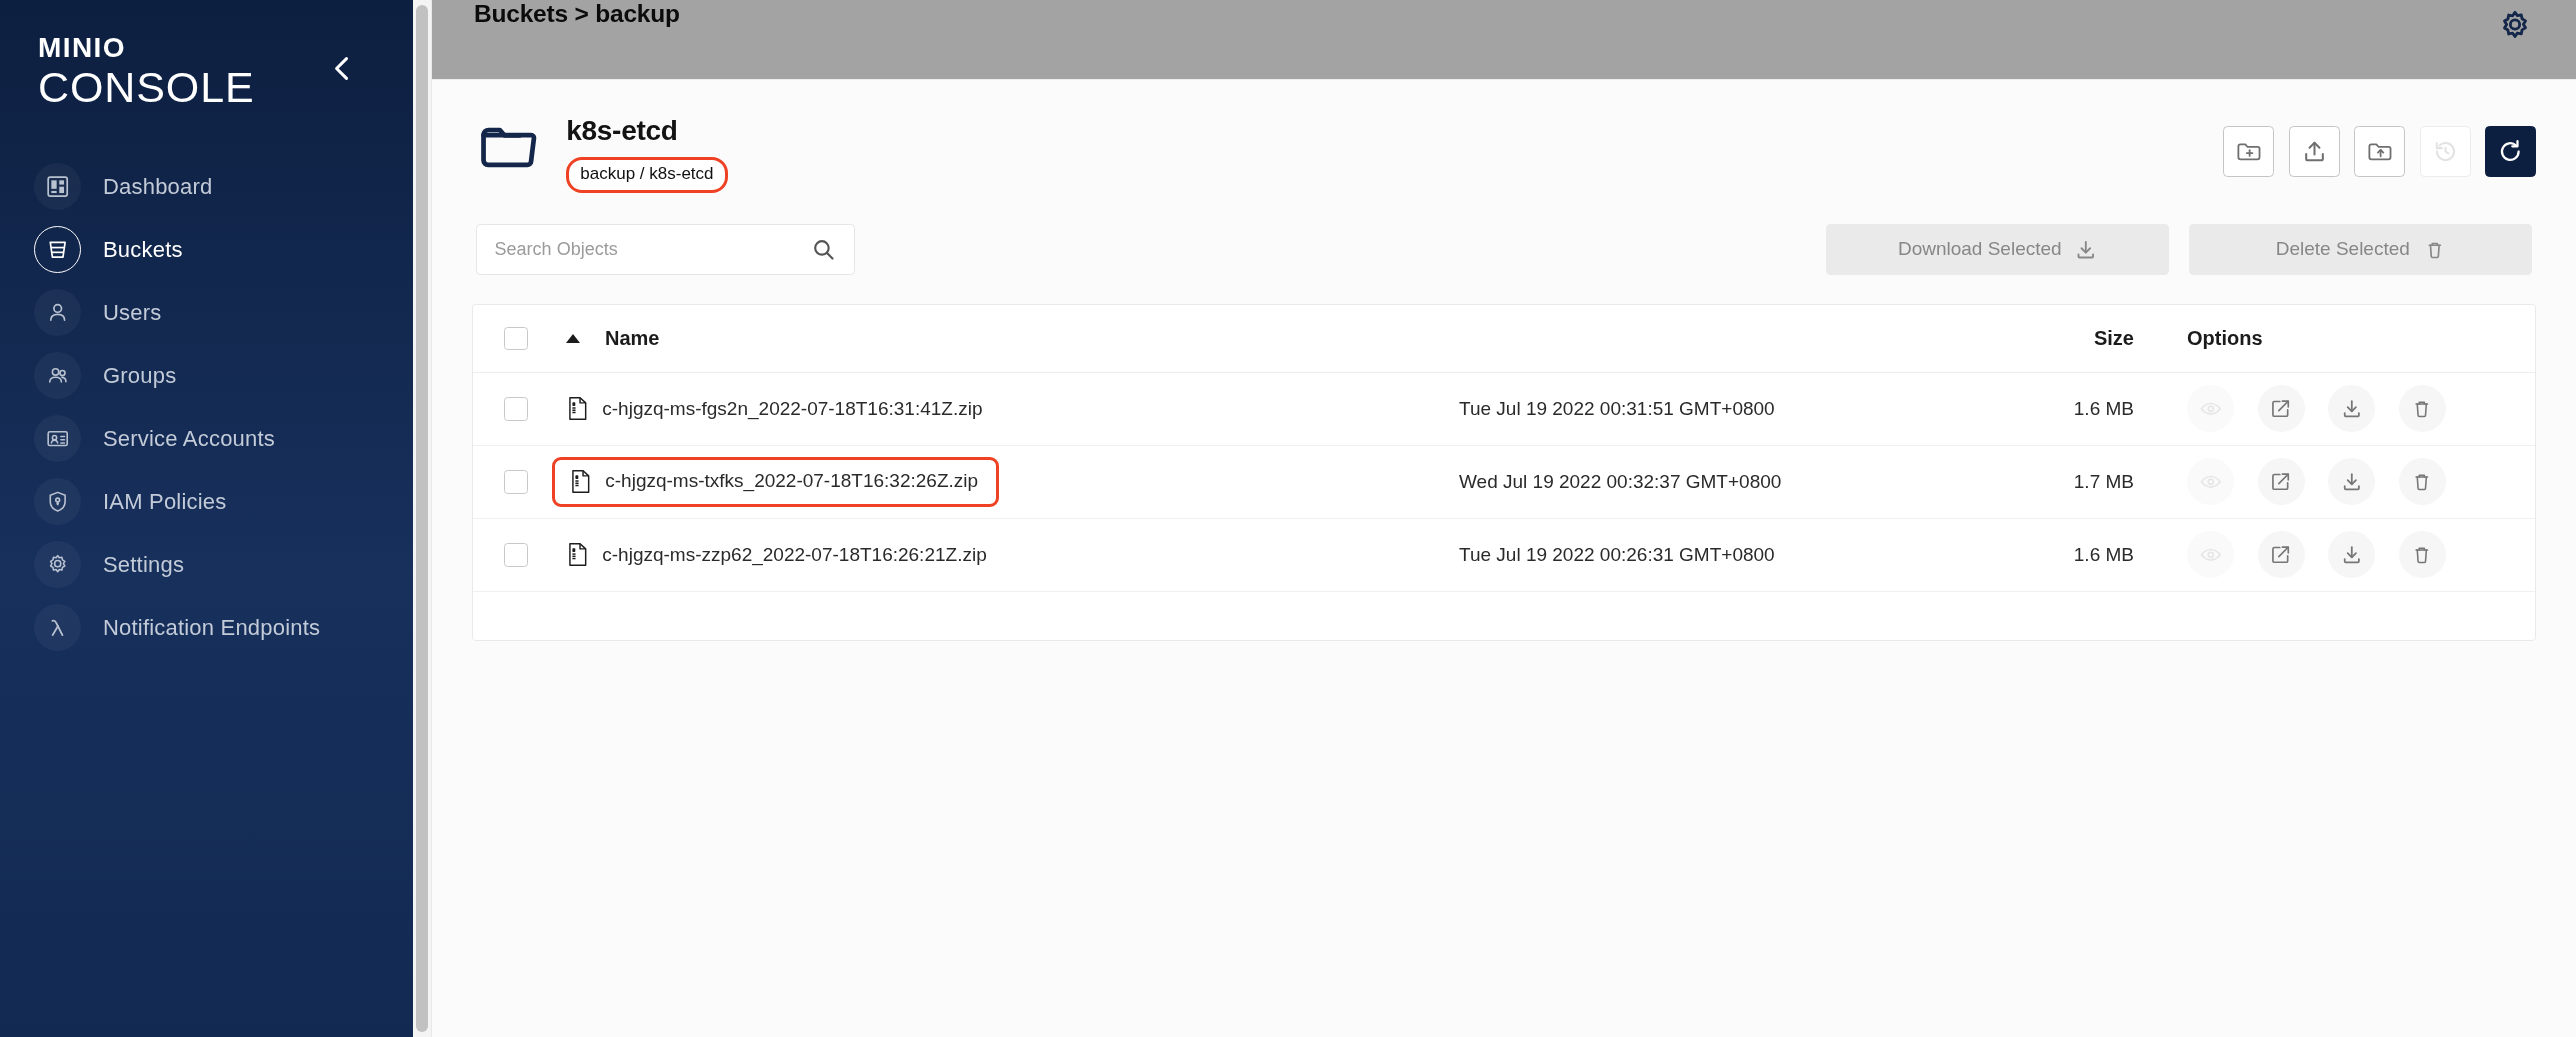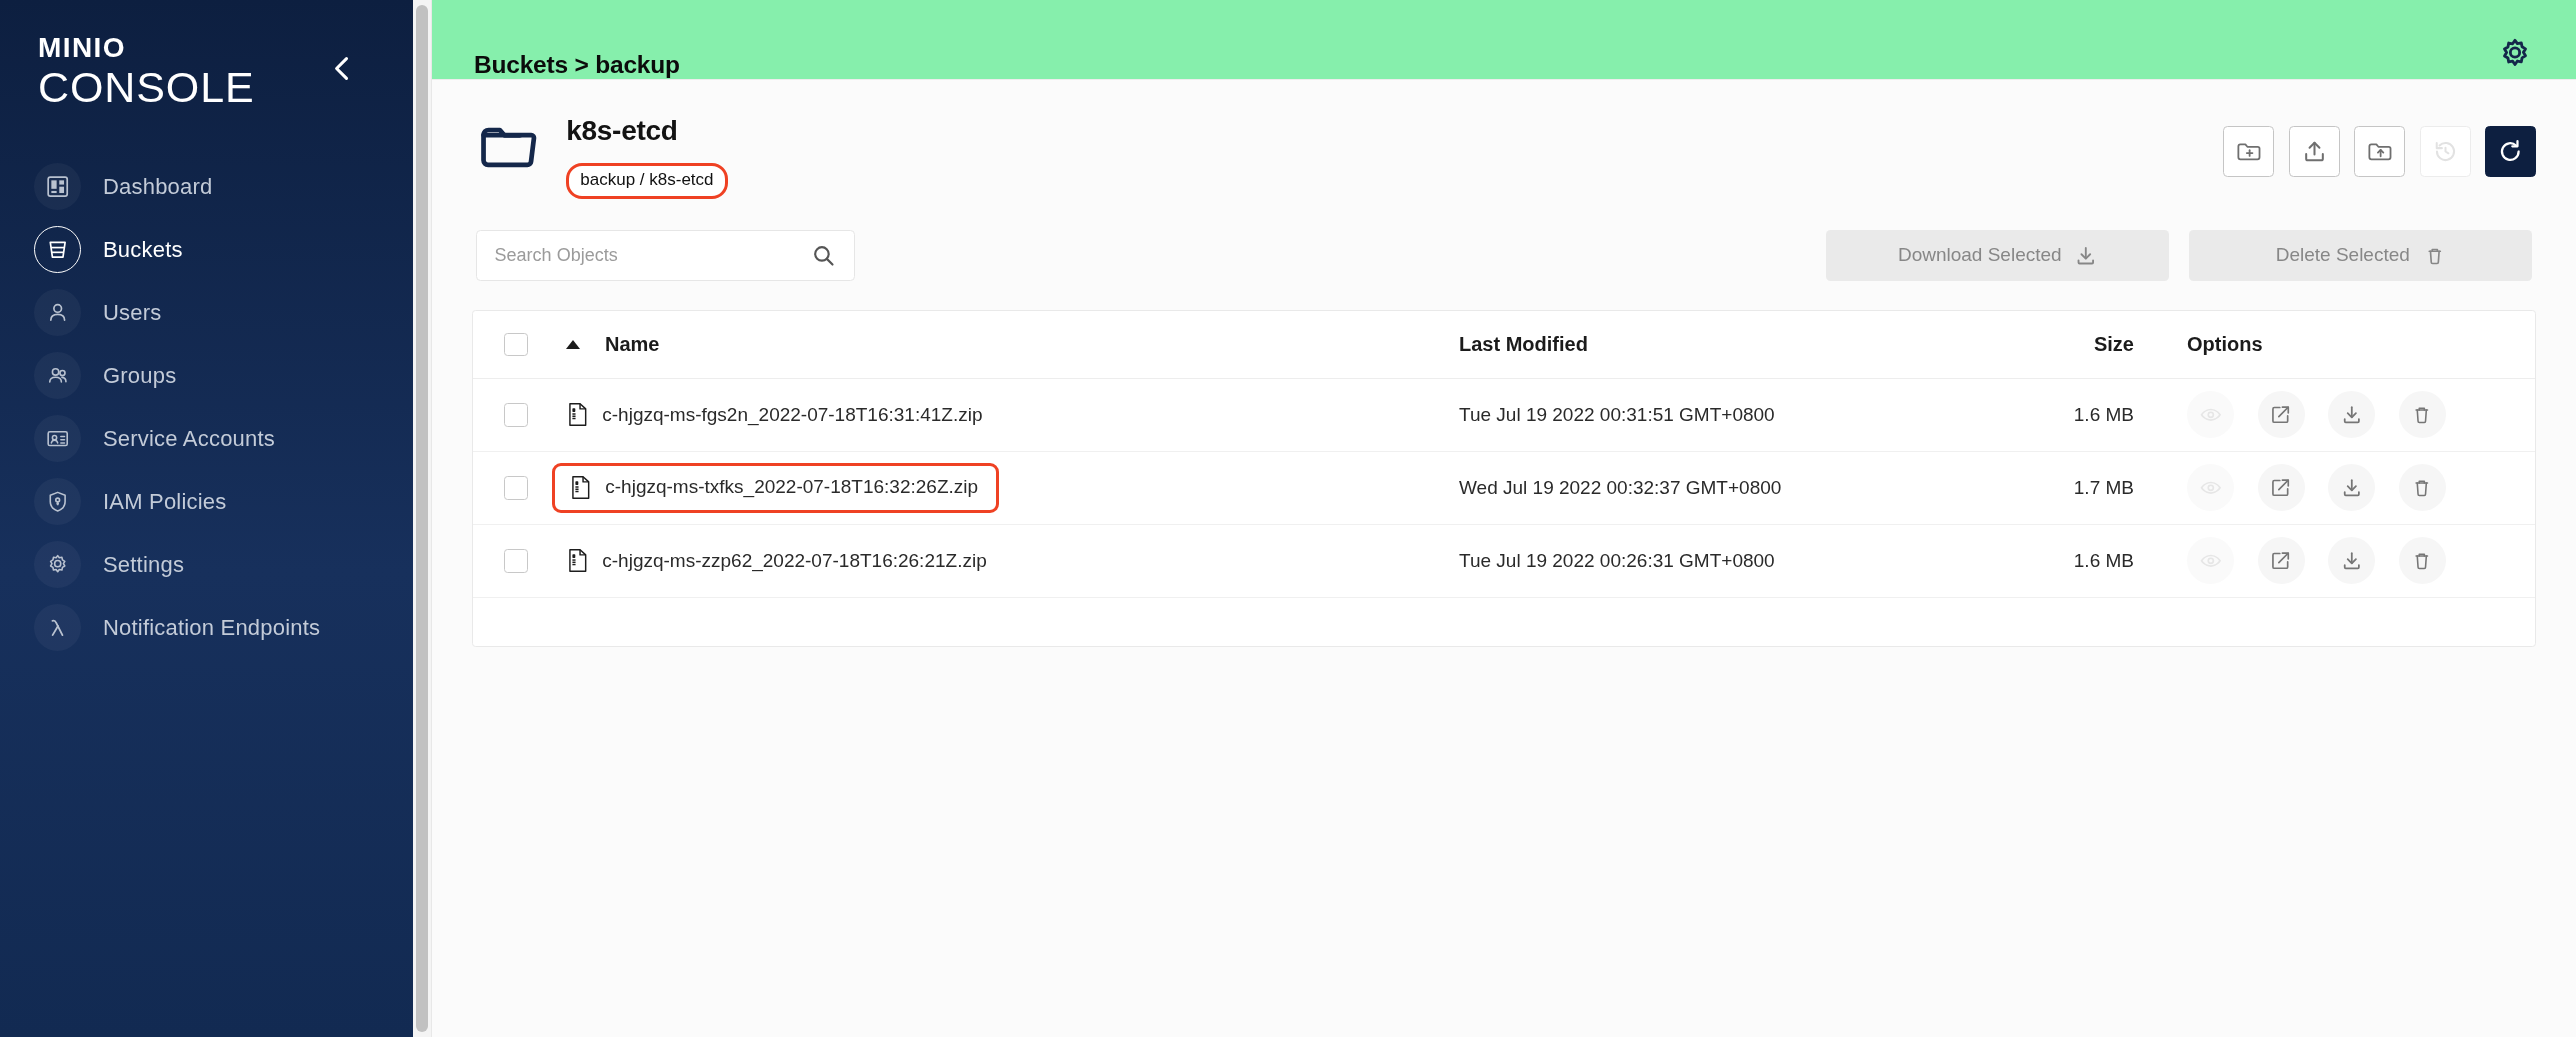--- a/index.html
+++ b/index.html
@@ -87,23 +87,23 @@
 
   
   .main {
     flex: 1 1 auto; height: 1038px;
     background: #fbfbfb;
     display: flex; flex-direction: column;
     border-left: 0.9px solid #e8e8e8;
   }
   .topbar {
     height: 80px; flex: 0 0 80px;
-    background: #86efac;
+    background: #a3a3a3;
     border-bottom: 0.9px solid #ededed;
-    display: flex; align-items: flex-end;
+    display: flex; align-items: flex-start;
     padding: 0 36px 0 42px;
   }
   .breadcrumb {
     font-size: 24.5px; font-weight: 700;
     color: #0b0b0b; letter-spacing: -0.2px;
   }
   .topbar-spacer { flex: 1 1 auto; }
   .gear-btn {
     width: 51px; height: 51px;
     display: flex; align-items: center; justify-content: center;
@@ -123,21 +123,21 @@
     padding-left: 7.3px;
   }
   .folder-icon { margin-top: 9px; flex: 0 0 auto; }
   .title-texts { padding-top: 1.8px; }
   .obj-title {
     font-size: 28px; font-weight: 700; color: #131313;
     letter-spacing: -0.3px; line-height: 1.15;
   }
   .path-highlight {
     display: inline-block;
-    margin-top: 16px;
+    margin-top: 10px;
     border: 3.6px solid #ef4123;
     border-radius: 16px;
     background: #ffffff;
     padding: 4.5px 11px 5.4px 11px;
   }
   .path-text {
     font-size: 17px; color: #111111; font-weight: 400;
     letter-spacing: 0px; white-space: nowrap;
   }
   .title-spacer { flex: 1 1 auto; }
@@ -479,23 +479,20 @@
         <div class="thead">
           <div class="c-check">
             <span class="chk"></span>
           </div>
           <div class="c-name">
             <span class="th-label">
               <span class="sort-caret"></span>
               <span>Name</span>
             </span>
           </div>
-          <div class="c-mod">
-            <span class="th-label">Last Modified</span>
-          </div>
           <div class="c-size">
             <span class="th-label" style="justify-content:flex-end;">Size</span>
           </div>
           <div class="c-opts">
             <span class="th-label">Options</span>
           </div>
         </div>
 
         <div class="trow">
           <div class="c-check">

